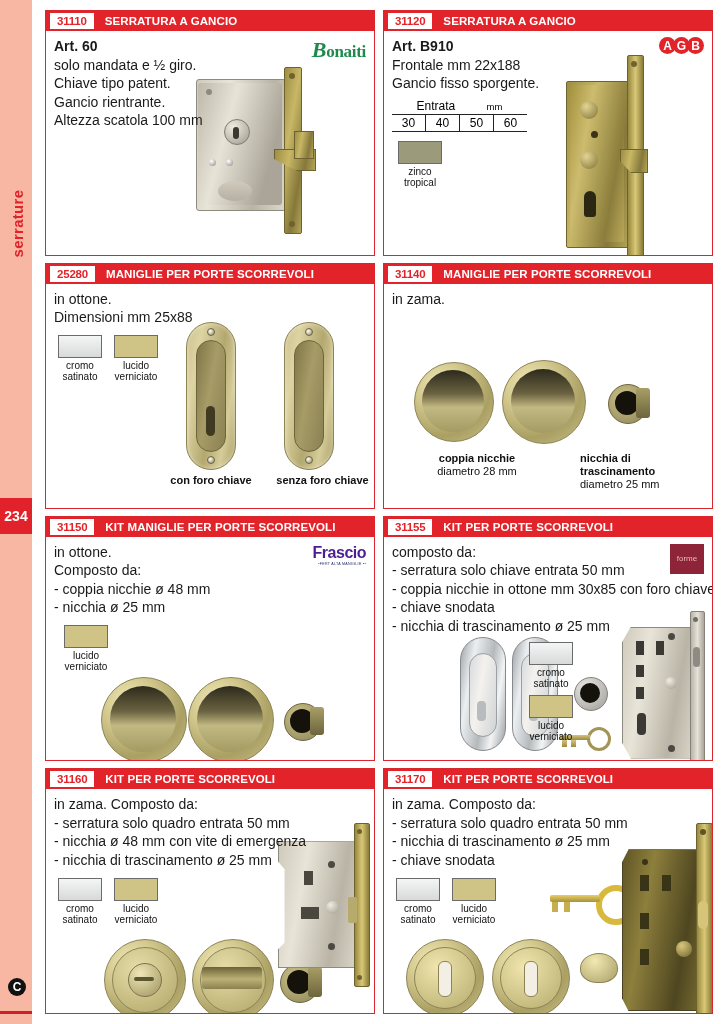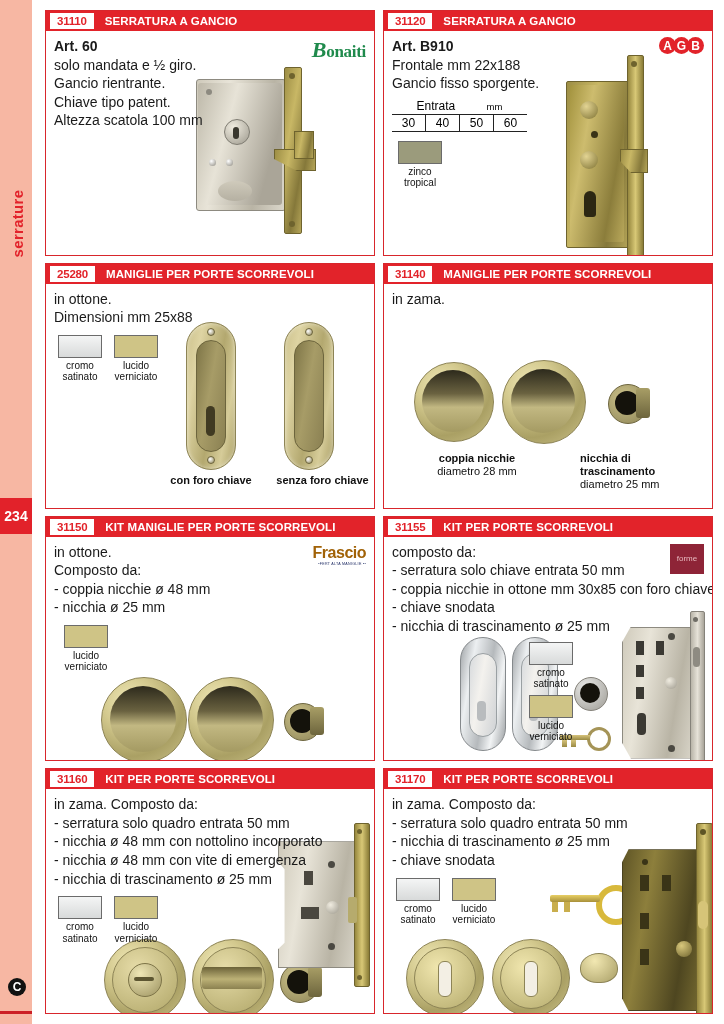--- a/index.html
+++ b/index.html
@@ -122,21 +122,21 @@
   .logo{position:absolute;z-index:4;}
   .logo-bonaiti{top:6px;right:8px;color:#1f8a4c;font-size:17px;font-weight:bold;font-family:"Liberation Serif",serif;letter-spacing:-.3px;}
   .logo-bonaiti .cap{font-size:22px;font-style:italic;}
   .logo-agb{top:6px;right:8px;display:flex;}
   .logo-agb i{
     width:17px;height:17px;border-radius:50%;background:#e2232a;color:#fff;
     font-style:normal;font-weight:bold;font-size:12px;
     display:flex;align-items:center;justify-content:center;margin-left:-3px;
   }
   .logo-frascio{top:7px;right:8px;text-align:right;}
-  .logo-frascio .word{color:#a16207;font-size:16px;font-weight:bold;letter-spacing:-.5px;}
+  .logo-frascio .word{color:#4c1d95;font-size:16px;font-weight:bold;letter-spacing:-.5px;}
   .logo-frascio .tag{color:#1d2a63;font-size:3.6px;letter-spacing:.3px;}
   .logo-forme{
     top:7px;right:8px;width:34px;height:30px;background:#8e2437;
     display:flex;align-items:center;justify-content:center;
   }
   .logo-forme span{color:#e7b9bf;font-size:8px;}
 
   
   .stage{position:absolute;left:0;top:0;width:100%;height:100%;z-index:1;pointer-events:none;}
   .art{position:absolute;}
@@ -230,22 +230,22 @@
       <div class="code-chip">31110</div>
       <div class="panel-title">SERRATURA A GANCIO</div>
     </div>
     <div class="panel-body">
       <div class="logo logo-bonaiti">
         <span class="cap">B</span><span>onaiti</span>
       </div>
       <div class="desc">
         <div class="line bold">Art. 60</div>
         <div class="line">solo mandata e ½ giro.</div>
+        <div class="line">Chiave tipo patent.</div>
         <div class="line">Gancio rientrante.</div>
-        <div class="line">Chiave tipo patent.</div>
         <div class="line">Altezza scatola 100 mm</div>
       </div>
       <div class="stage">
 
         <div class="art steel-body" style="left:150px;top:48px;width:88px;height:130px;border-radius:3px;"></div>
         <div class="art" style="left:152px;top:52px;width:84px;height:122px;border-radius:3px;background:linear-gradient(105deg,#bdb8a9,#e7e3d7 35%,#aaa598 80%);"></div>
 
         <div class="art" style="left:178px;top:88px;width:24px;height:24px;border-radius:50%;background:radial-gradient(circle at 35% 30%,#f0ece0,#9d998d);border:1px solid #7f7c72;"></div>
         <div class="art" style="left:187px;top:96px;width:6px;height:12px;border-radius:3px;background:#3a382f;"></div>
 
@@ -497,21 +497,20 @@
 
   <div class="panel">
     <div class="panel-header">
       <div class="code-chip">31160</div>
       <div class="panel-title">KIT PER PORTE SCORREVOLI</div>
     </div>
     <div class="panel-body">
       <div class="desc desc-wide">
         <div class="line">in zama. Composto da:</div>
         <div class="line">- serratura solo quadro entrata 50 mm</div>
-        <div class="line">- nicchia ø 48 mm con nottolino incorporato</div>
         <div class="line">- nicchia ø 48 mm con vite di emergenza</div>
         <div class="line">- nicchia di trascinamento ø 25 mm</div>
       </div>
       <div class="swatch-row" style="margin-top:8px;margin-left:4px;">
         <div class="swatch-col">
           <div class="swatch" style="background:linear-gradient(180deg,#f4f5f5,#d8dada)"></div>
           <div class="swatch-label">
             <div>cromo</div>
             <div>satinato</div>
           </div>

